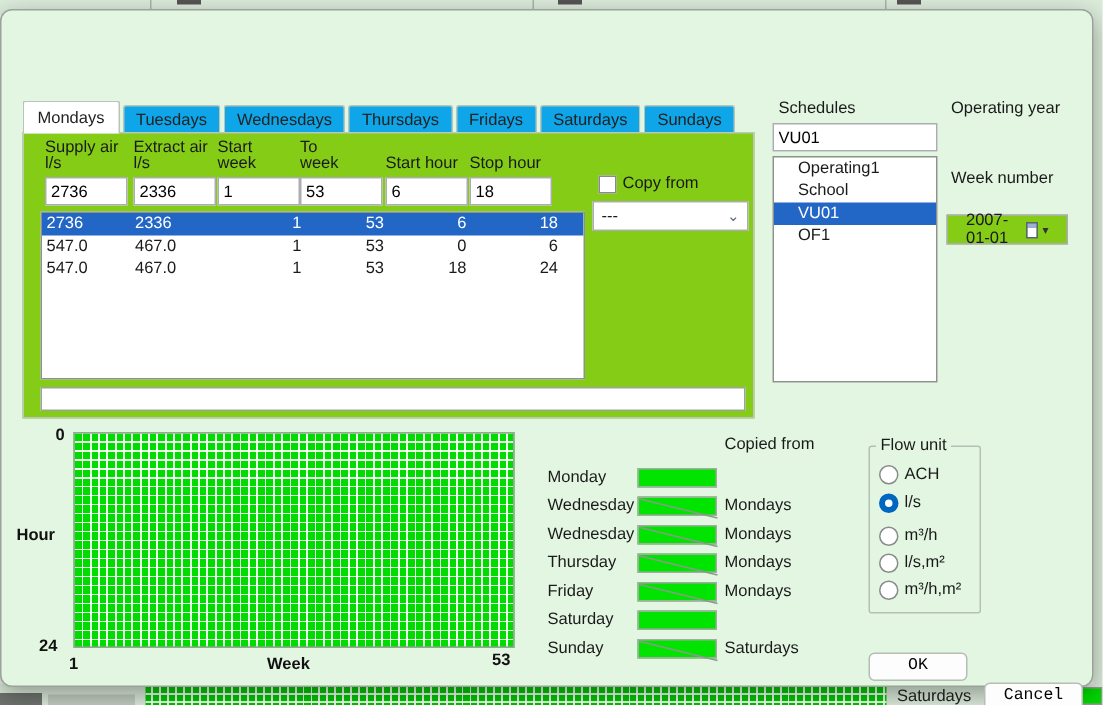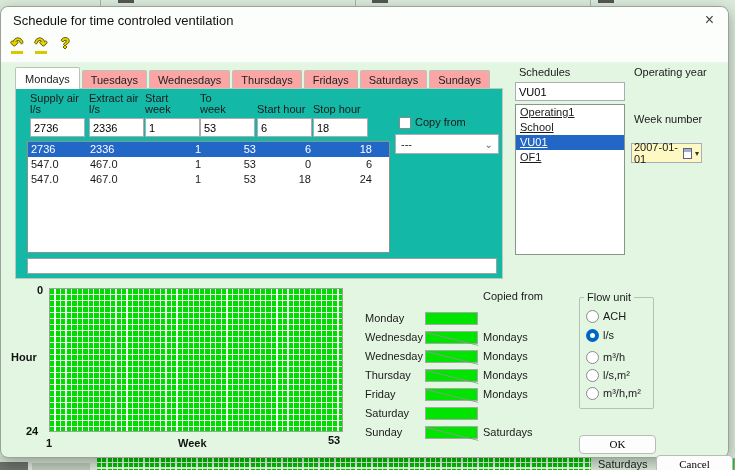--- a/index.html
+++ b/index.html
@@ -32,24 +32,24 @@
   .title { position:absolute; left:12px; top:6px; font-size:13px; color:#111; }
   .close { position:absolute; right:14px; top:4px; font-size:16px; color:#444; cursor:default; }
   .tb-icon { position:absolute; top:28px; font-size:14px; font-weight:bold; color:#e8d600;
     text-shadow:1px 0 0 #6b5f00, -1px 0 0 #6b5f00, 0 1px 0 #6b5f00, 0 -1px 0 #6b5f00; }
   .tb-undo { left:10px; border-bottom:3px solid #d8c800; }
   .tb-redo { left:34px; border-bottom:3px solid #d8c800; }
   .tb-help { left:60px; }
 
   
   .tabstrip { position:absolute; left:14px; top:56px; height:26px; display:flex; align-items:flex-end; }
-  .tab { padding:3px 8px 3px 8px; background:#fca5a5; border:1px solid #b9c4b9; border-bottom:none;
+  .tab { padding:3px 8px 3px 8px; background:#0ea5e9; border:1px solid #b9c4b9; border-bottom:none;
     margin-right:2px; font-size:11px; border-radius:2px 2px 0 0; color:#222; }
   .tab.active { background:#ffffff; padding:5px 9px 4px 9px; position:relative; z-index:2; }
-  .tabpage { position:absolute; left:14px; top:81px; width:488px; height:191px; background:#14b8a6; border:1px solid #bcc8bc; }
+  .tabpage { position:absolute; left:14px; top:81px; width:488px; height:191px; background:#84cc16; border:1px solid #bcc8bc; }
 
   .hdr { position:absolute; font-size:11px; line-height:11px; color:#1a1a1a; }
   .field { position:absolute; width:55px; height:19px; font-size:11px; font-family:"Liberation Sans",sans-serif;
     border:1px solid #abadb3; background:#fff; padding:1px 3px; }
   .listbox { position:absolute; left:11px; top:52px; width:363px; height:112px; background:#fff; border:1px solid #8a948a; overflow:hidden; }
   .lrow { position:relative; height:15px; font-size:11px; line-height:15px; }
   .lrow.sel { background:#2266c6; color:#fff; }
   .lc { position:absolute; top:0; width:55px; }
   .c0 { left:3px; } .c1 { left:62px; }
   .c2 { left:118px; text-align:right; } .c3 { left:173px; text-align:right; }
@@ -59,26 +59,26 @@
   .chklbl { position:absolute; left:399px; top:27px; font-size:11px; }
   .combo { position:absolute; left:379px; top:45px; width:104px; height:20px; background:#fff; border:1px solid #abadb3;
     font-size:11px; display:flex; align-items:center; justify-content:space-between; padding:0 5px; }
   .combo .chev { color:#5a6a7a; font-size:10px; }
   .notes { position:absolute; left:11px; top:169px; width:470px; height:16px; background:#fff; border:1px solid #9aa49a; font-size:11px; padding:0 3px; }
 
   
   .lbl { position:absolute; font-size:11px; color:#1a1a1a; }
   .schname { position:absolute; left:514px; top:75px; width:110px; height:19px; }
   .schlist { position:absolute; left:514px; top:97px; width:110px; height:151px; background:#fff; border:1px solid #8a948a; overflow:hidden; }
-  .sitem { height:15px; font-size:11px; line-height:15px; padding-left:4px; white-space:nowrap;text-decoration:underline; }
+  .sitem { height:15px; font-size:11px; line-height:15px; padding-left:16px; white-space:nowrap; }
   .sitem.sel { background:#2266c6; color:#fff; }
   .year { position:absolute; left:630px; top:75px; width:93px; height:19px; background:#e7f1e7; border:1px solid #c0ccc0;
     color:#8b9a8b; font-size:11px; padding:2px 5px; }
-  .datefld { position:absolute; left:630px; top:136px; width:71px; height:20px; background:#fef9c3; border:1px solid #abadb3;
-    display:flex; align-items:center; font-size:11px; padding:0 2px; gap:3px; }
+  .datefld { position:absolute; left:630px; top:136px; width:81px; height:20px; background:#84cc16; border:1px solid #abadb3;
+    display:flex; align-items:center; font-size:11px; padding:0 12px; gap:3px; }
   .cal { width:11px; height:11px; border:1px solid #5a6480; background:linear-gradient(#9fb0d0 0 3px, #fff 3px);
     margin-left:auto; }
   .datefld .arr { font-size:8px; color:#333; }
 
   
   .grid { position:absolute; left:48px; top:281px; width:294px; height:144px; background-color:#00dc00; border:1px solid #9aa49a;
     background-image:
       repeating-linear-gradient(to right, transparent 0 4.35px, rgba(255,255,255,.92) 4.35px 5.55px),
       repeating-linear-gradient(to bottom, transparent 0 4.8px, rgba(255,255,255,.92) 4.8px 6px); }
   .ax { position:absolute; font-size:11px; font-weight:bold; color:#111; }
@@ -90,46 +90,39 @@
     transform-origin:0 0; transform:rotate(13.8deg); }
   .leg-src { position:absolute; left:482px; width:70px; font-size:11px; line-height:13px; }
 
   
   .fugroup { position:absolute; left:578px; top:290px; width:75px; height:112px; border:1px solid #b5c1b5; border-radius:2px; }
   .fugroup .cap { position:absolute; left:4px; top:-7px; background:#e3f6e2; padding:0 3px; font-size:11px; }
   .fu-row { position:absolute; left:6px; display:flex; gap:4px; font-size:11px; }
   .radio { width:13px; height:13px; border:1px solid #8a8a8a; border-radius:50%; background:#fff; flex:0 0 13px; }
   .radio.sel { border:4px solid #0067c0; }
 
-  .btn { position:absolute; width:77px; height:19px; background:#fdfdfd; border:1px solid #b5bdb5; border-radius:4px;
-    font-size:11px; font-family:Liberation Serif, serif; text-align:center; line-height:17px; }
+  .btn { position:absolute; width:66px; height:19px; background:#fdfdfd; border:1px solid #b5bdb5; border-radius:4px;
+    font-size:11px; font-family:Liberation Mono, monospace; text-align:center; line-height:17px; }
 </style>
 </head>
 <body>
 
 <div class="screen">
 
   <div class="bg-top"></div>
   <div class="bg-right"></div>
   <div class="bg-bottom">
     <div class="bg-gray1"></div>
     <div class="bg-gray2"></div>
     <div class="bg-checker"></div>
     <span class="bg-sat">Saturdays</span>
     <div class="bg-bar"></div>
   </div>
 
   <div class="dialog">
-    <div class="dlg-head">
-      <span class="title">Schedule for time controled ventilation</span>
-      <span class="close">×</span>
-      <span class="tb-icon tb-undo">↶</span>
-      <span class="tb-icon tb-redo">↷</span>
-      <span class="tb-icon tb-help">?</span>
-    </div>
 
     <div class="tabstrip">
       <div class="tab active">Mondays</div>
       <div class="tab">Tuesdays</div>
       <div class="tab">Wednesdays</div>
       <div class="tab">Thursdays</div>
       <div class="tab">Fridays</div>
       <div class="tab">Saturdays</div>
       <div class="tab">Sundays</div>
     </div>

